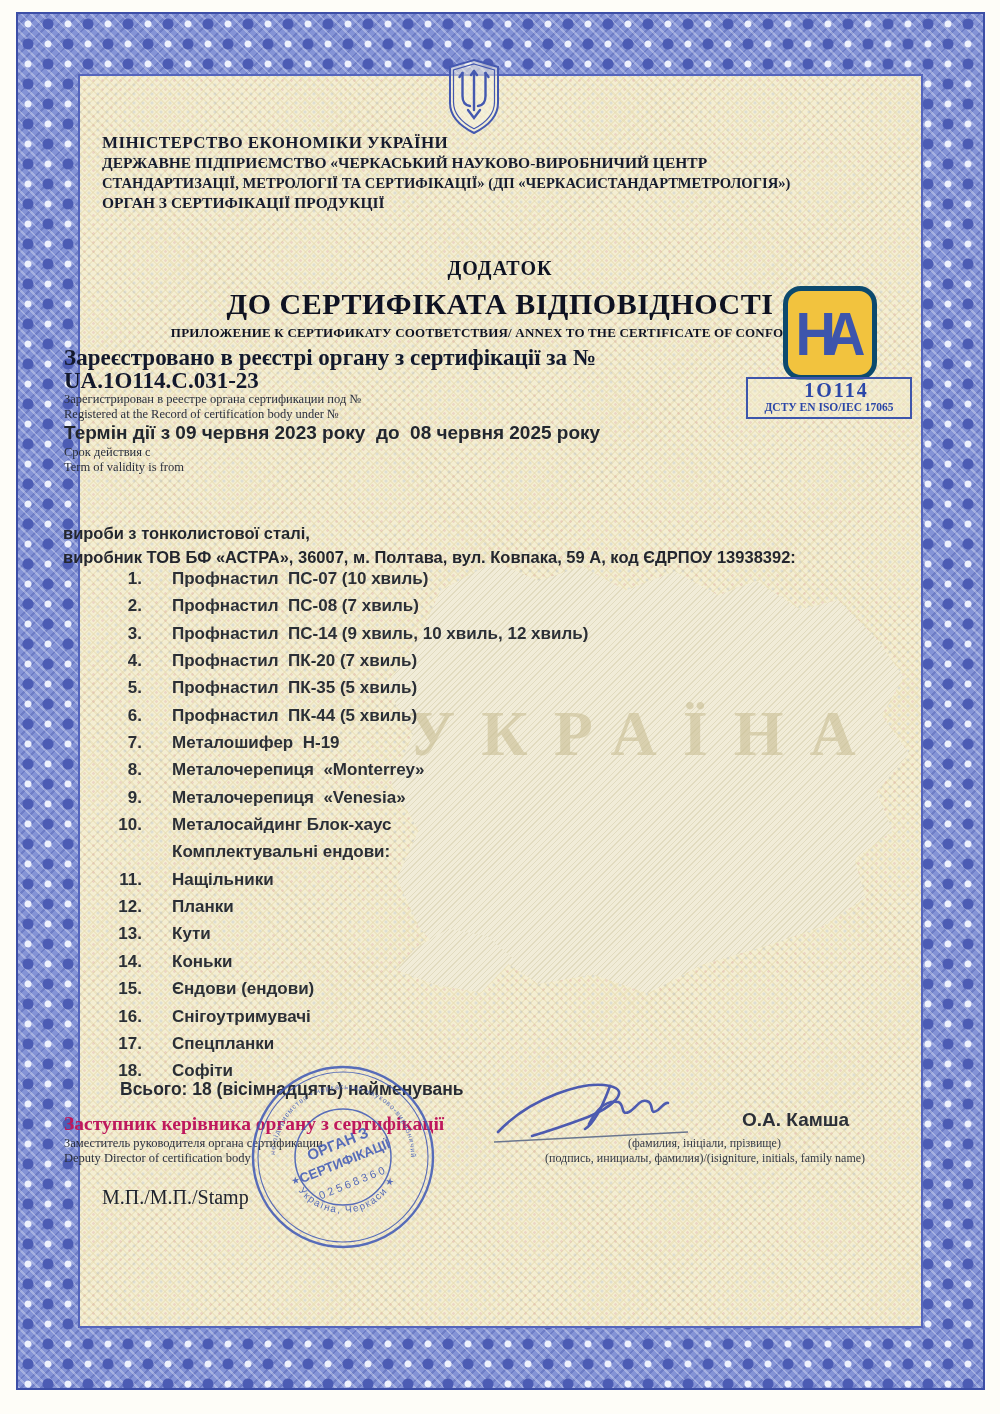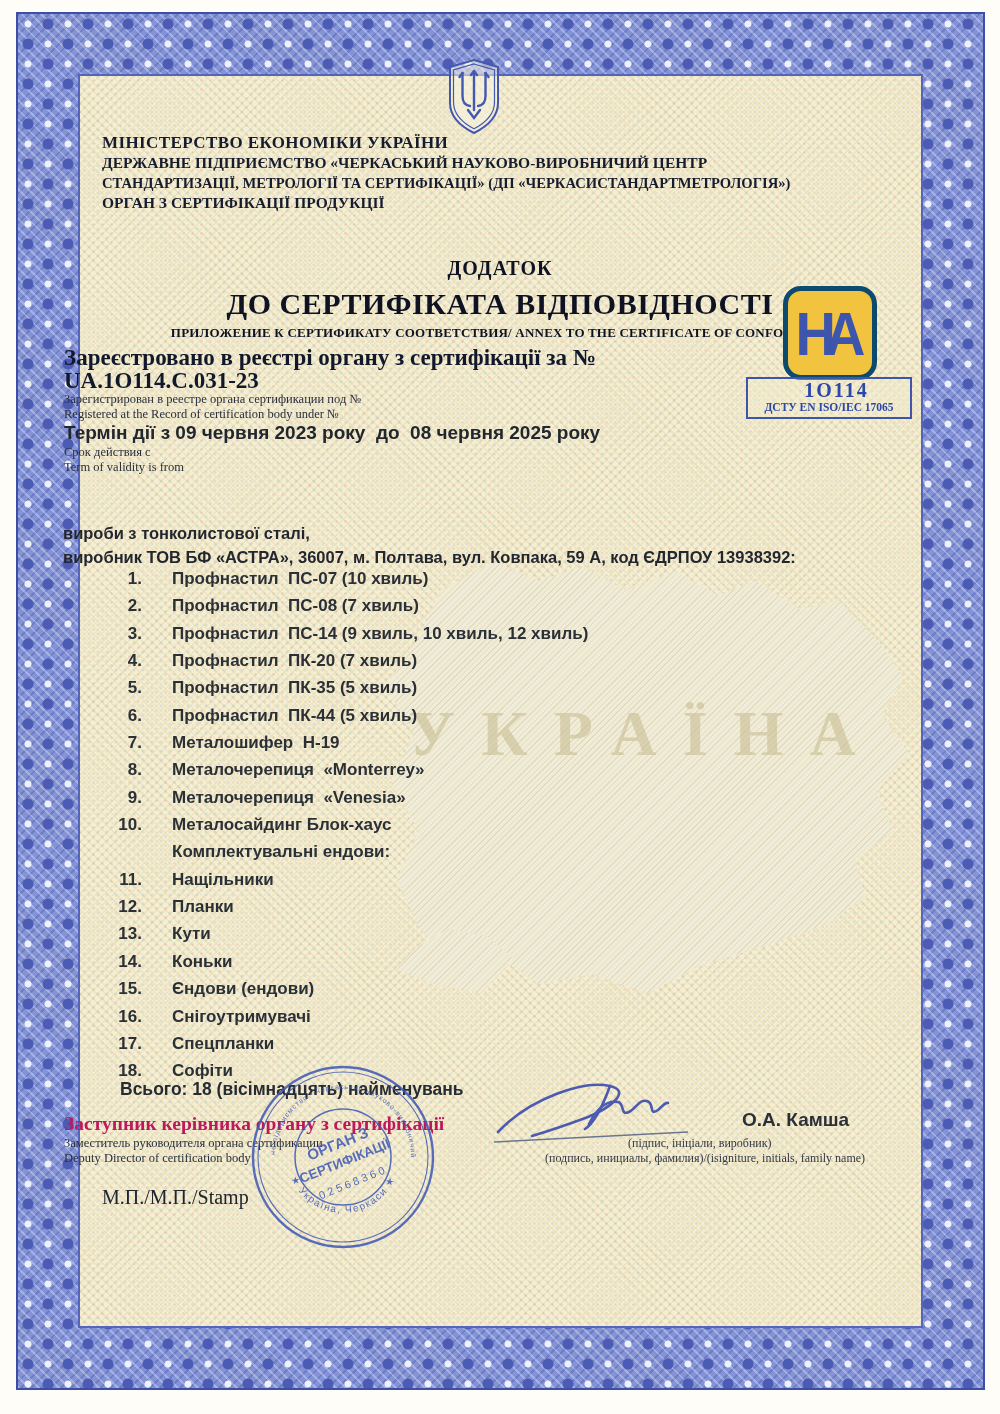--- a/index.html
+++ b/index.html
@@ -262,21 +262,21 @@
   <svg class="abs sig" width="215" height="80" viewBox="0 0 215 80">
     <g fill="none" stroke="#3f4fae" stroke-width="2.6" stroke-linecap="round" opacity=".92">
       <path d="M6 60 C38 26 92 8 118 14 C140 19 118 36 96 45 C80 51 60 58 40 64"></path>
       <path d="M118 14 C110 36 101 52 93 57"></path>
       <path d="M97 52 C104 38 114 28 126 30 C133 32 128 44 137 40 C145 36 148 25 157 30 C162 34 157 44 166 38 C171 34 173 30 176 31"></path>
     </g>
     <path d="M2 70 L196 60" stroke="#6a768f" stroke-width="1.4" fill="none"></path>
   </svg>
 
   <div class="abs z2 name">О.А. Камша</div>
-  <div class="abs z2 cap1">(підпис, ініціали, виробник)</div>
+  <div class="abs z2 cap1">(фамилия, ініціали, прізвище)</div>
   <div class="abs z2 cap2">(подпись, инициалы, фамилия)/(isigniture, initials, family name)</div>
 
   <svg class="abs stamp" width="190" height="190" viewBox="0 0 190 190">
     <defs>
       <path id="arcTop" d="M27,95 a68,68 0 1 1 136,0" fill="none"></path>
       <path id="arcBottom" d="M39,95 a56,56 0 1 0 112,0" fill="none"></path>
     </defs>
     <g stroke="#3d57b6" fill="none">
       <circle cx="95" cy="95" r="90" stroke-width="2.4"></circle>
       <circle cx="95" cy="95" r="85" stroke-width="1.1"></circle>

